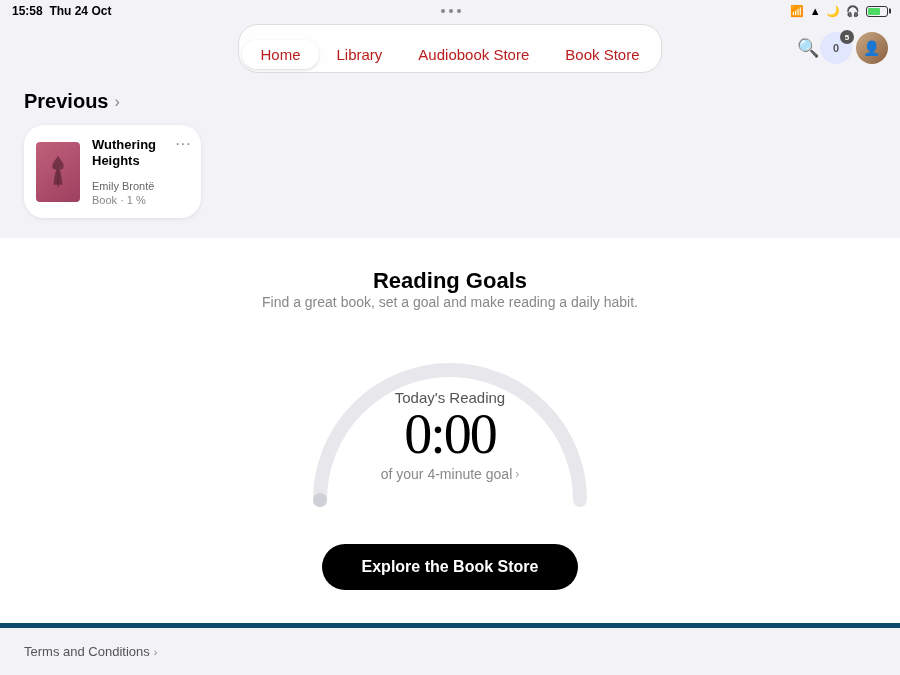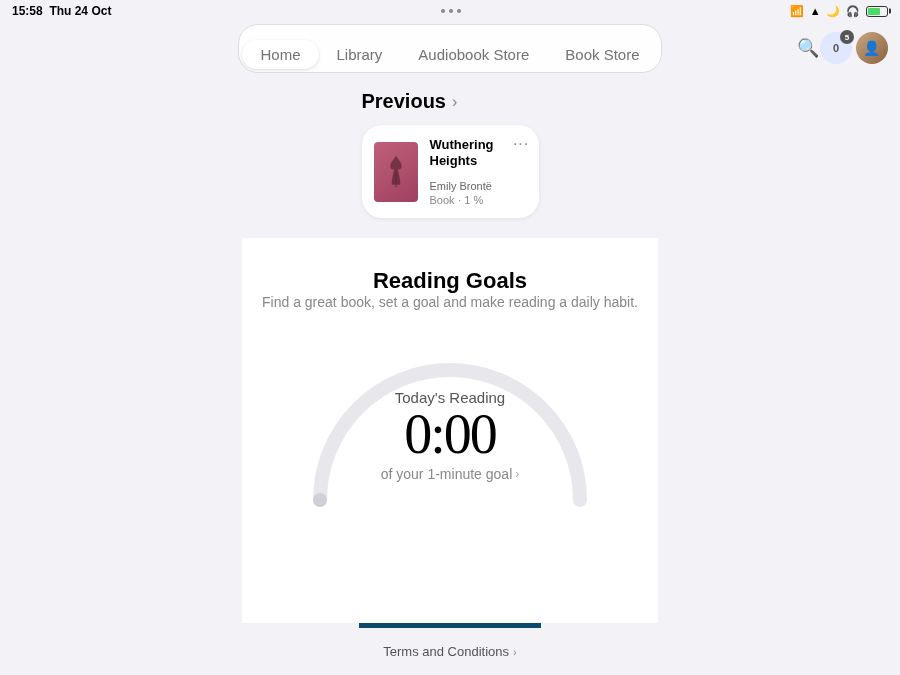--- a/index.html
+++ b/index.html
@@ -59,21 +59,21 @@
       border-radius: 20px;
       padding: 3px;
       gap: 0;
       border: 1px solid #ddd;
     }
     .nav-tab {
       padding: 6px 18px;
       border-radius: 16px;
       font-size: 15px;
       cursor: pointer;
-      color: #737373;
+      color: #b91c1c;
       font-weight: 400;
       margin-top: 12px;
     }
     .nav-tab.active {
       background: white;
       font-weight: 500;
       box-shadow: 0 1px 3px rgba(0,0,0,0.15);
     }
     .nav-search {
       position: absolute;
@@ -120,21 +120,20 @@
       display: flex; align-items: center; justify-content: center;
       font-size: 14px;
     }
 
     
     .main-content {
       display: flex;
       flex-direction: column;
       height: calc(675px - 22px - 52px);
       overflow-y: auto;
-      align-items: center;
     }
 
     
     .previous-section {
       background: #f2f2f7;
       padding: 16px 24px 20px;
     }
     .section-header {
       display: flex;
       align-items: center;
@@ -387,26 +386,27 @@
       <svg class="circle-svg" viewBox="0 0 320 190">
 
         <path d="M 30 170 A 130 130 0 0 1 290 170" fill="none" stroke="#e8e8ec" stroke-width="14" stroke-linecap="round"></path>
 
         <path d="M 30 170 A 130 130 0 0 1 30.1 170" fill="none" stroke="#d0d0d8" stroke-width="14" stroke-linecap="round"></path>
       </svg>
       <div class="circle-content">
         <div class="reading-label">Today's Reading</div>
         <div class="reading-time">0:00</div>
         <div class="reading-goal-text">
-          <span>of your 1-minute goal</span>
+          <span>of your 4-minute goal</span>
           <span class="goal-chevron">›</span>
         </div>
       </div>
     </div>
 
+    <button class="cta-button">Explore the Book Store</button>
   </div>
 
   <div class="footer">
     <div class="footer-link">
       <span>Terms and Conditions</span>
       <span class="footer-chevron">›</span>
     </div>
   </div>
 
 </div>

